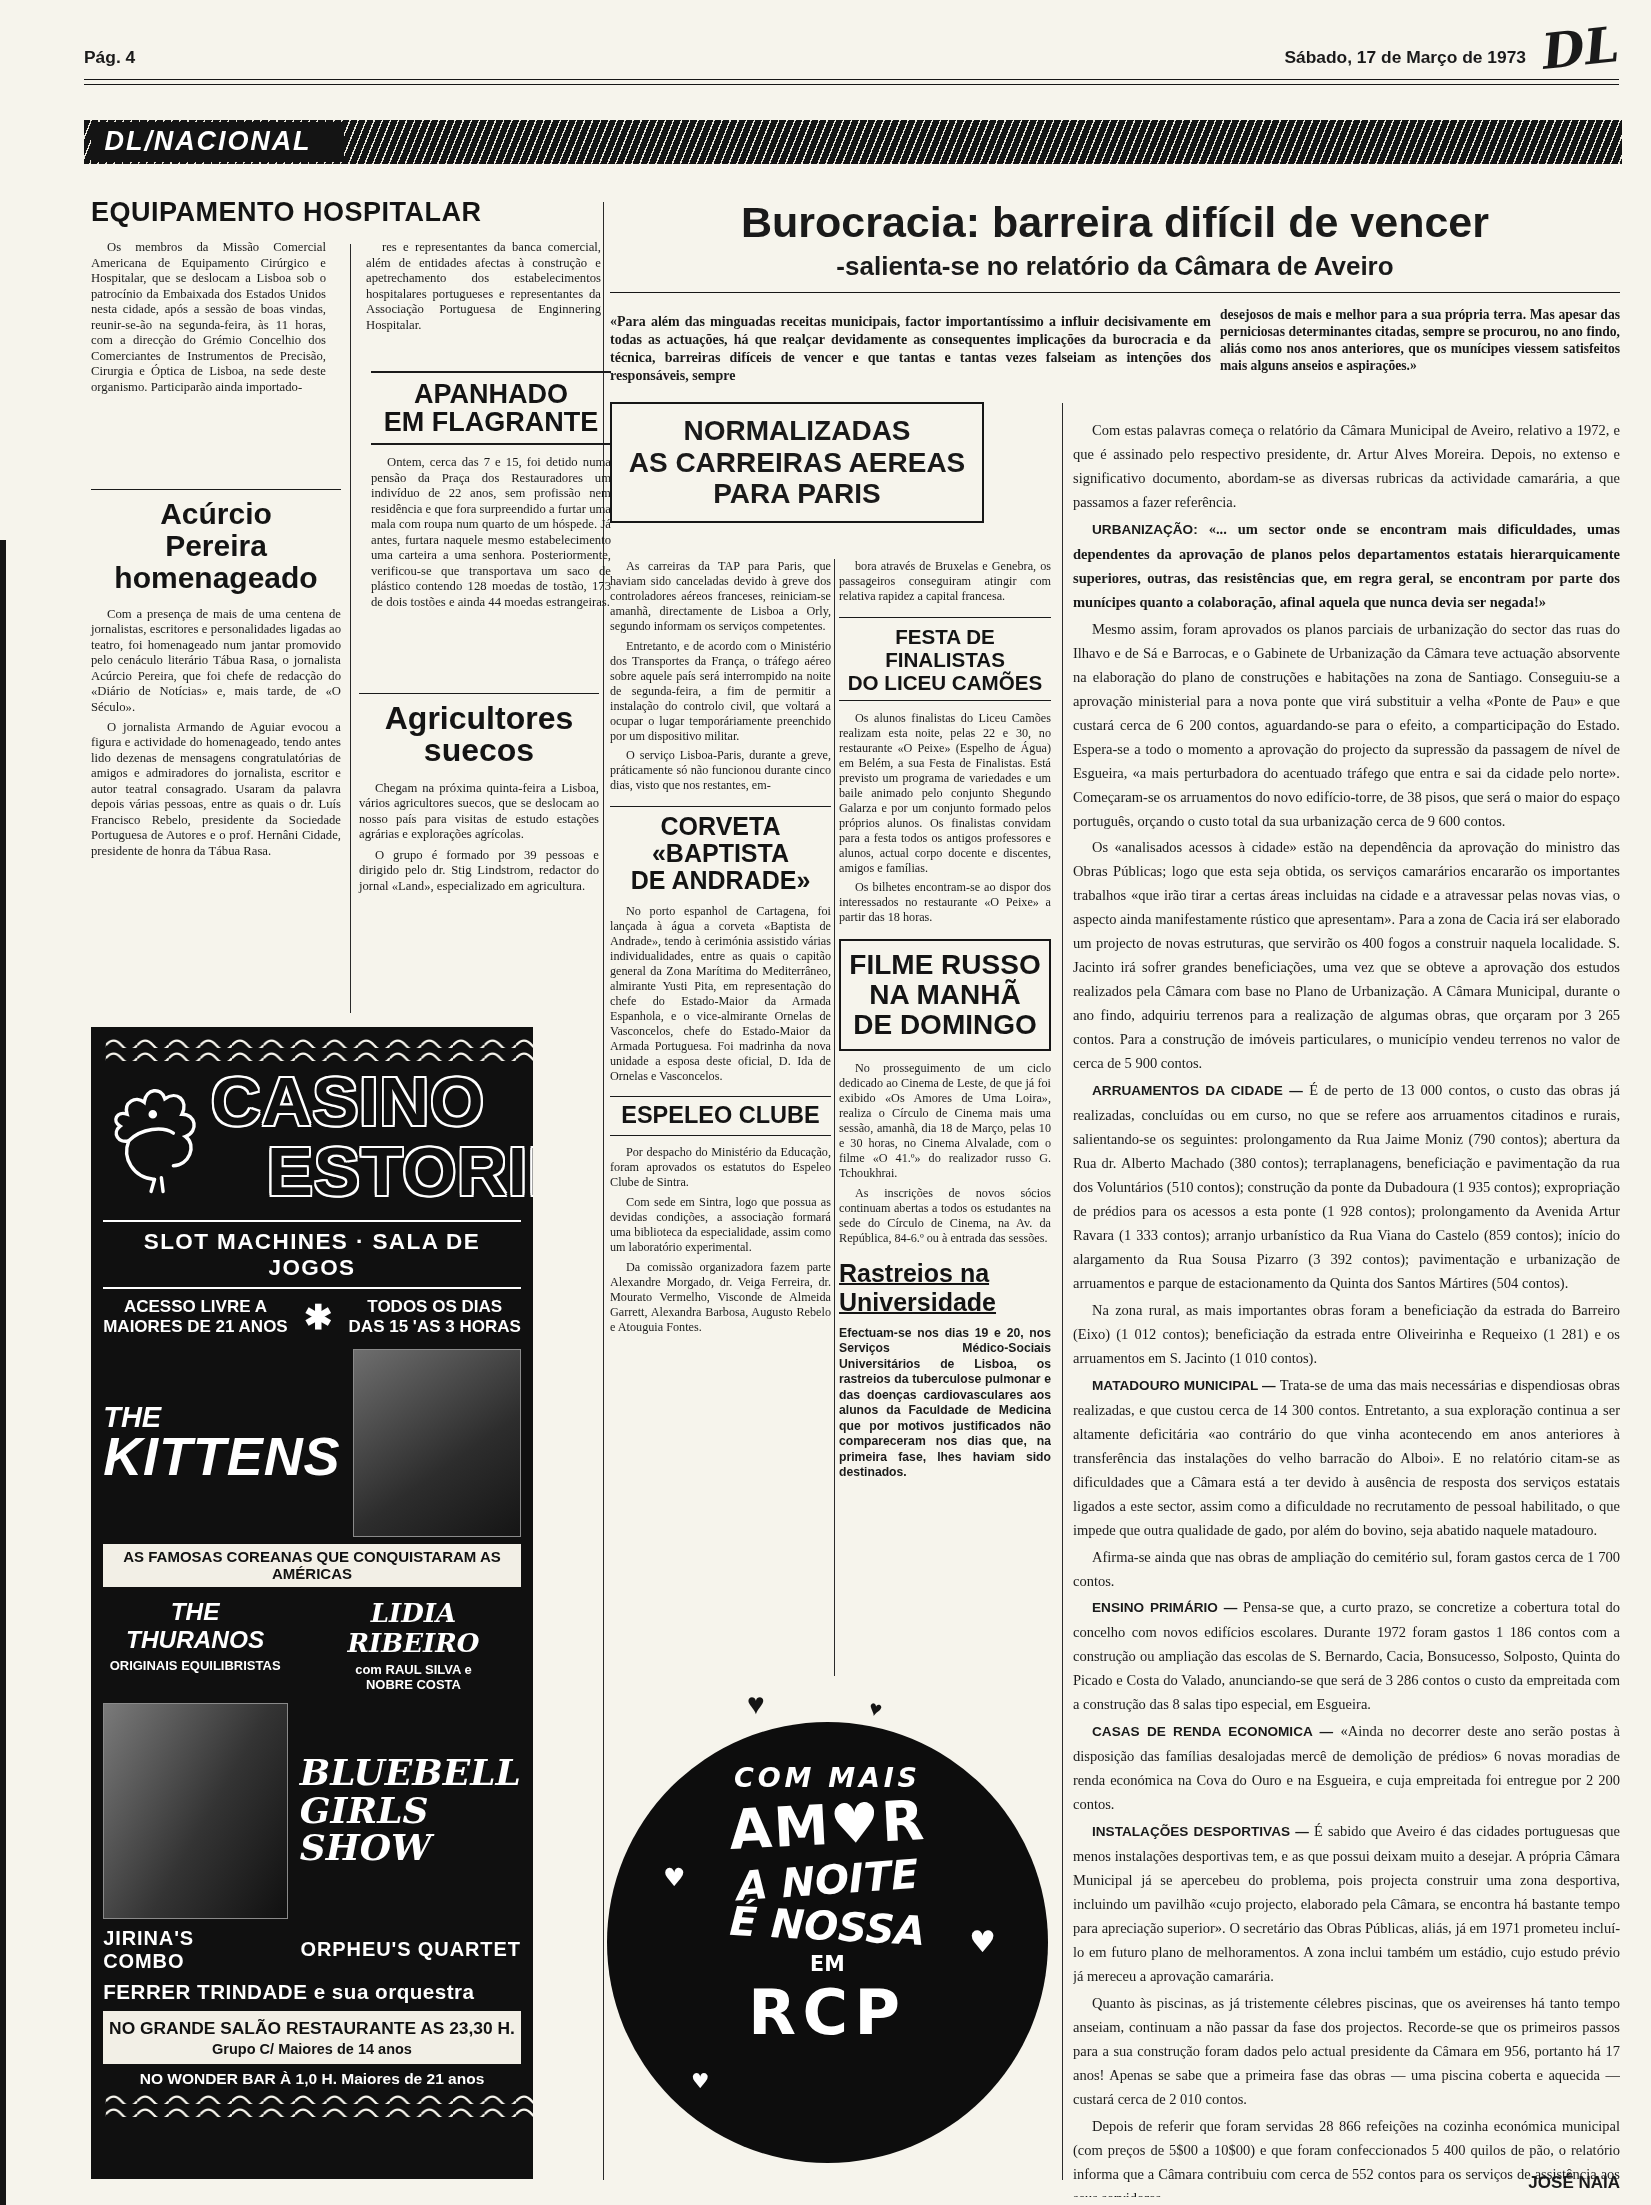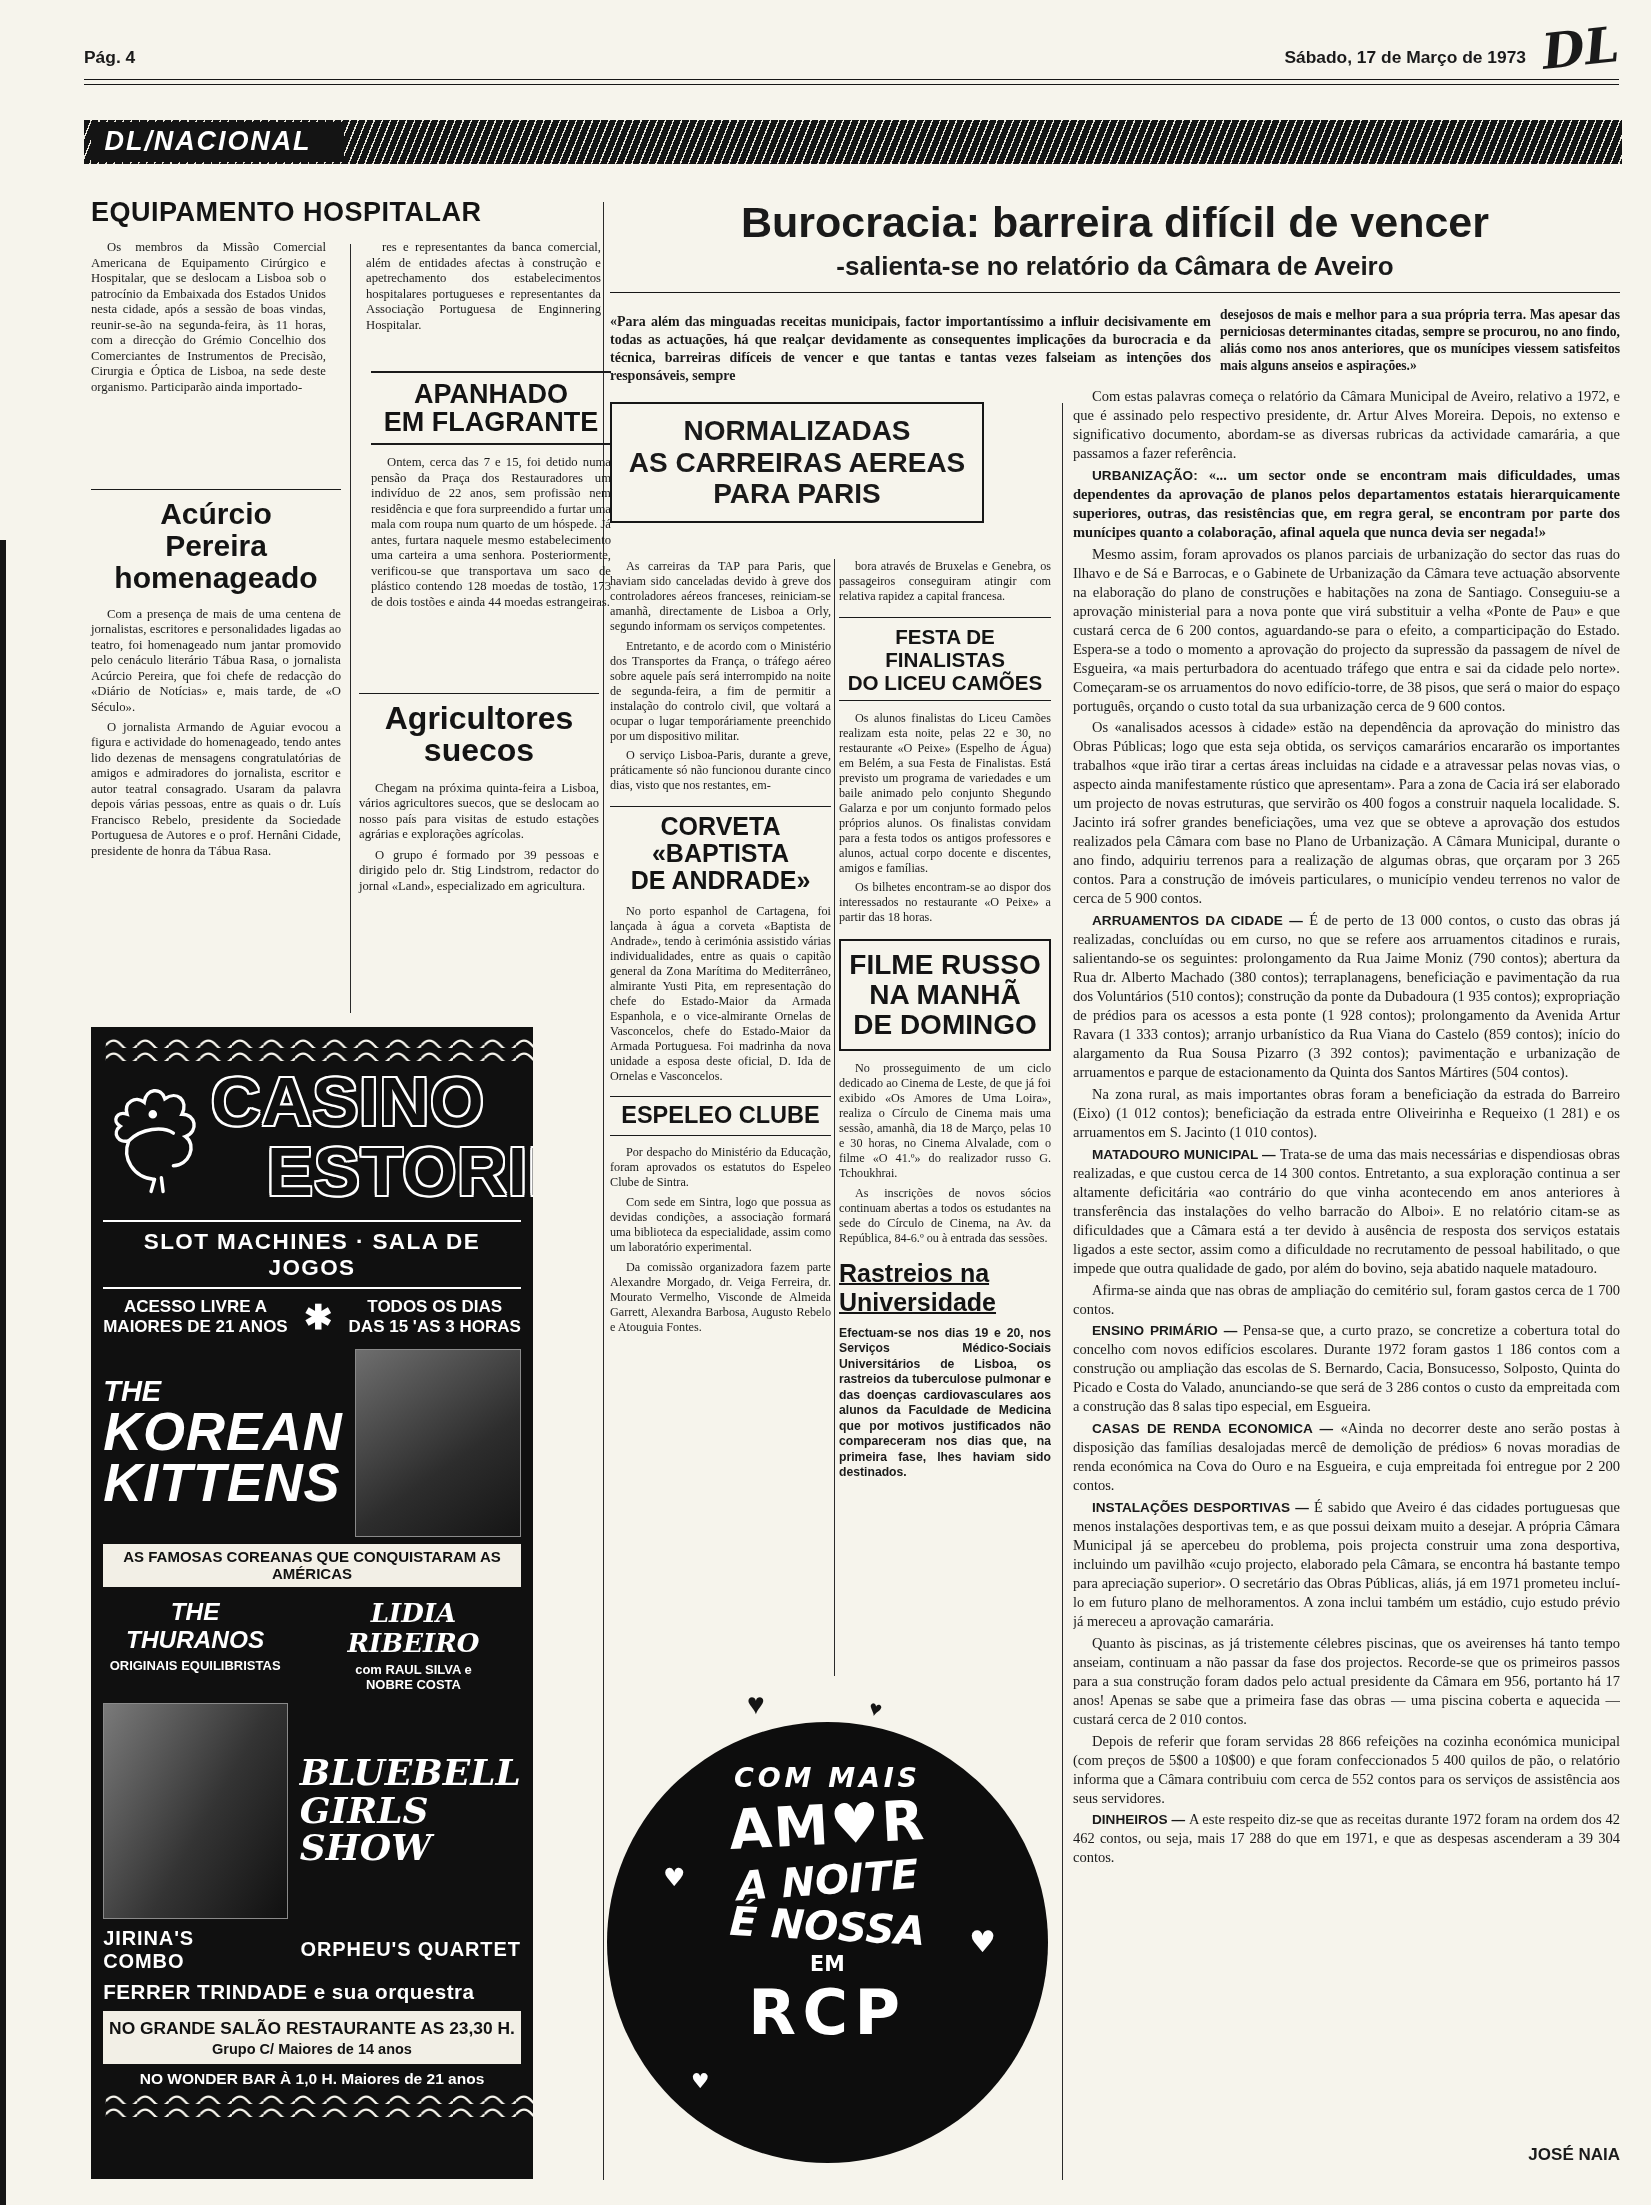--- a/index.html
+++ b/index.html
@@ -60,21 +60,21 @@
   .colA{position:absolute;left:610px;top:559px;width:221px;height:1117px;overflow:hidden;}
   .colB{position:absolute;left:839px;top:559px;width:212px;height:1117px;overflow:hidden;}
   .corveta h3{font-size:25px;line-height:1.08;text-align:center;border-top:1.9px solid #1a1a1a;padding-top:6.6px;margin:12.2px 0 9.4px;}
   .espeleo h3{font-size:23.5px;text-align:center;border-top:1.4px solid #1a1a1a;border-bottom:1.4px solid #1a1a1a;padding:5.6px 0;margin:12.2px 0 9.4px;}
   .festa h3{font-size:20.6px;line-height:1.12;text-align:center;border-top:1.9px solid #1a1a1a;border-bottom:1.9px solid #1a1a1a;padding:6.6px 0;margin:13px 0 9.4px;}
   .filme h3{font-size:28px;line-height:1.08;text-align:center;border:2.3px solid #161616;padding:8.4px 2.8px;margin:14px 0 10.3px;}
   .rastreios h3{font-size:25px;line-height:1.15;text-decoration:underline;text-decoration-thickness:2.3px;margin:13px 0 9.4px;}
   .rastreios .para{font-family:"Liberation Sans",sans-serif;font-weight:bold;font-size:12.2px;line-height:15.5px;text-indent:0;}
 
   
-  .rightcol{position:absolute;left:1073px;top:387px;width:547px;height:1779px;overflow:hidden;font-size:14.5px;line-height:19px;}
+  .rightcol{position:absolute;left:1073px;top:418px;width:547px;height:1779px;overflow:hidden;font-size:14.5px;line-height:24px;}
   .rightcol .para{margin-bottom:2.8px;text-indent:19px;}
   .rightcol b{font-family:"Liberation Sans",sans-serif;font-size:13.6px;}
   .byline{position:absolute;right:0;bottom:1.9px;font-family:"Liberation Sans",sans-serif;font-weight:bold;font-size:17px;}
 
   
   .casino-ad{position:absolute;left:91px;top:1027px;width:442px;height:1152px;background:#101010;color:#fff;
     overflow:hidden;font-family:"Liberation Sans",sans-serif;padding:7.5px 12.2px;display:flex;flex-direction:column;}
   .wave{display:block;margin:0 auto;}
   .casino-title-row{display:flex;align-items:center;gap:4.7px;margin:6.6px 0 2.8px;}
   .outline-text{font-weight:bold;font-size:69px;line-height:1.02;letter-spacing:0.9px;color:#101010;
@@ -307,21 +307,20 @@
       <div class="prelines">ACESSO LIVRE A
 MAIORES DE 21 ANOS</div>
       <span class="star">✱</span>
       <div class="prelines">TODOS OS DIAS
 DAS 15 'AS 3 HORAS</div>
     </div>
 
     <div class="kittens-row">
       <div class="kittens-name">
         <div class="k-the">THE</div>
-        <div class="k-big">KOREAN</div>
         <div class="k-big">KITTENS</div>
       </div>
       <div class="photo kittens-photo"></div>
     </div>
     <div class="caption-band">AS FAMOSAS COREANAS QUE CONQUISTARAM AS AMÉRICAS</div>
 
     <div class="acts-row">
       <div class="act">
         <div class="act-name">THE THURANOS</div>
         <div class="act-sub">ORIGINAIS EQUILIBRISTAS</div>

